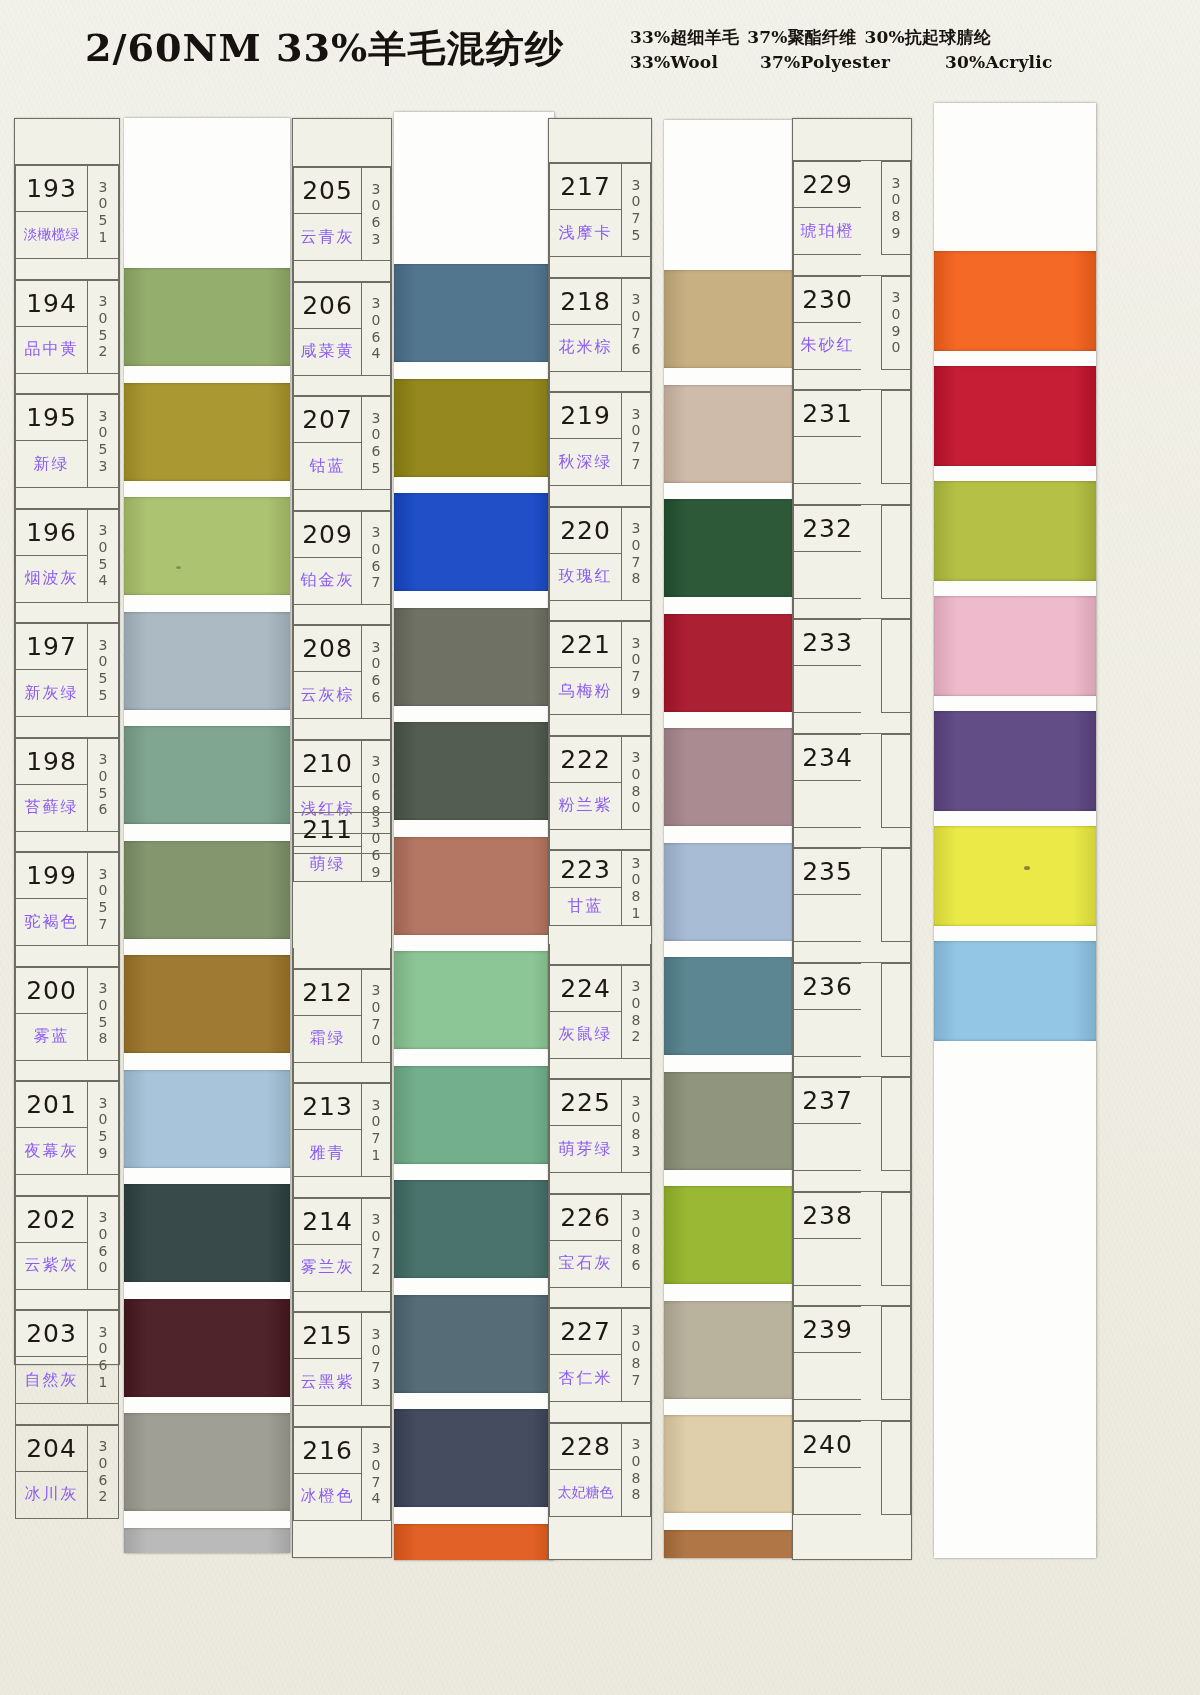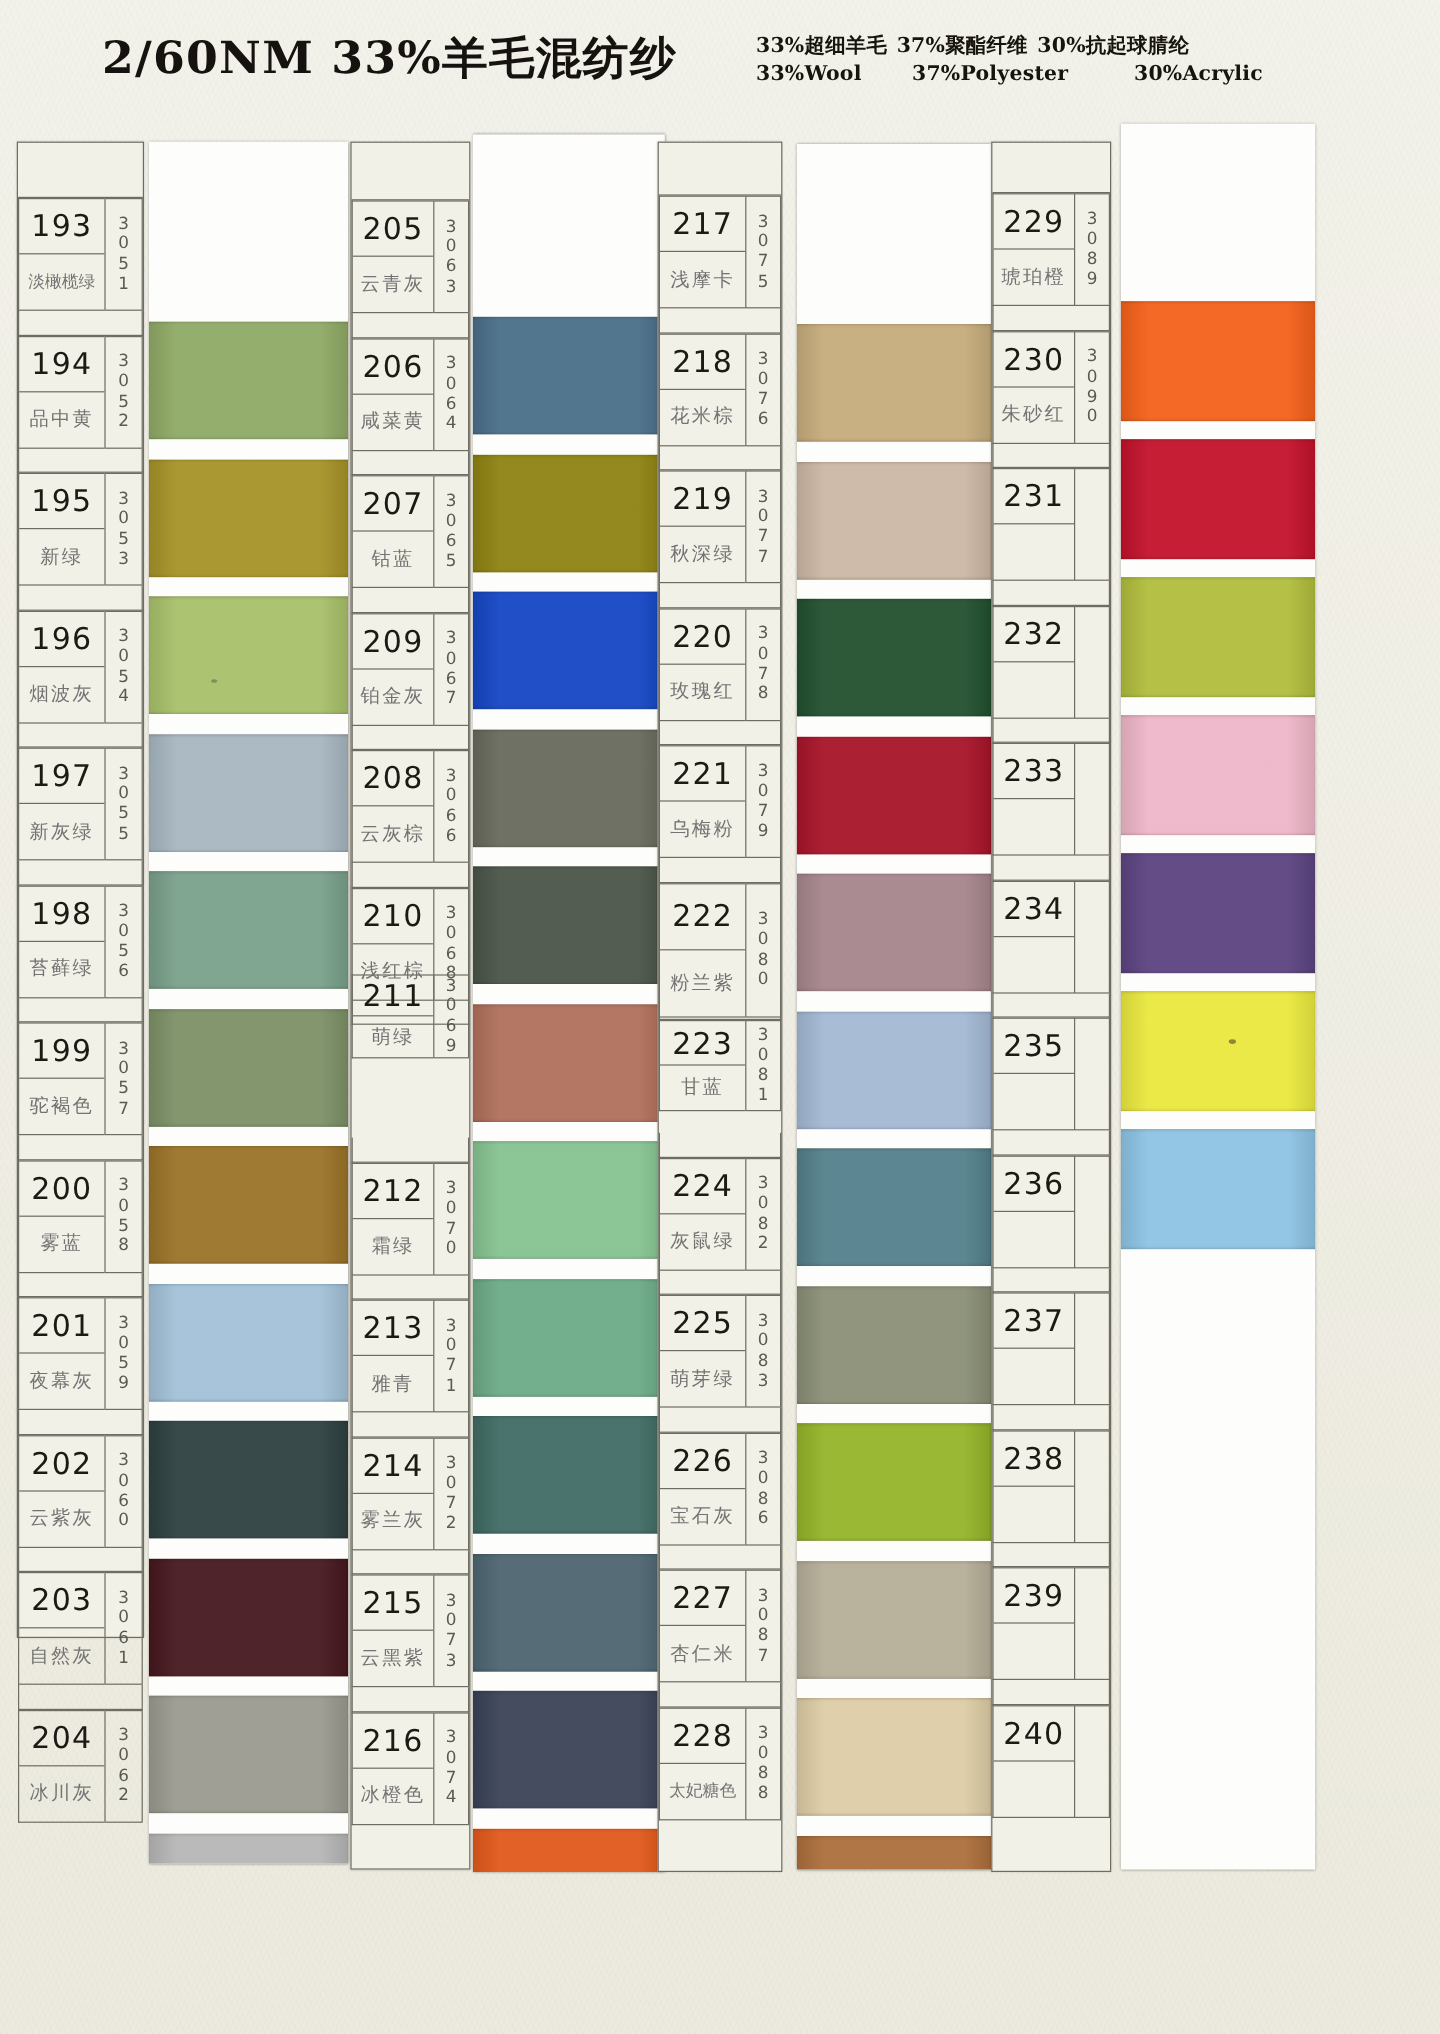--- a/index.html
+++ b/index.html
@@ -87,21 +87,21 @@
     position:absolute;left:0;right:0;top:0;height:50%;
     border-bottom:1px solid #6e6d63;box-sizing:border-box;
     display:flex;align-items:center;justify-content:center;
     font-size:25px;color:#1d1a15;letter-spacing:1px;
     font-family:"DejaVu Sans","Liberation Sans",sans-serif;
   }
   .lentry .lname{
     position:absolute;left:0;right:0;bottom:0;height:50%;
     box-sizing:border-box;
     display:flex;align-items:center;justify-content:center;
-    font-size:16px;color:#737373;letter-spacing:2px;
+    font-size:16px;color:#8b5cf6;letter-spacing:2px;
     font-family:"DejaVu Sans","Liberation Sans",sans-serif;
   }
   .lentry .lcode{
     position:absolute;right:0;top:0;bottom:0;
     border:1px solid #6e6d63;box-sizing:border-box;
     display:flex;flex-direction:column;align-items:center;justify-content:center;
     font-size:14px;color:#5b5a52;line-height:1.18;
     font-family:"DejaVu Sans","Liberation Sans",sans-serif;
   }
   .lentry .lcode span{display:block;}
@@ -568,21 +568,21 @@
           <div class="lname">乌梅粉</div>
         </div>
         <div class="lcode" style="width: 30px;">
           <span>3</span>
           <span>0</span>
           <span>7</span>
           <span>9</span>
         </div>
       </div>
       <div class="lgap withline" style="top: 596px; height: 20.5px;"></div>
-      <div class="lentry" style="top: 616.5px; height: 112px;">
+      <div class="lentry" style="top: 616.5px; height: 94px;">
         <div class="lmain" style="width: 72px;">
           <div class="lnum">222</div>
           <div class="lname">粉兰紫</div>
         </div>
         <div class="lcode" style="width: 30px;">
           <span>3</span>
           <span>0</span>
           <span>8</span>
           <span>0</span>
         </div>
@@ -659,21 +659,21 @@
           <div class="lname" style="letter-spacing: 0px; font-size: 14px;">太妃糖色</div>
         </div>
         <div class="lcode" style="width: 30px;">
           <span>3</span>
           <span>0</span>
           <span>8</span>
           <span>8</span>
         </div>
       </div>
     </div>
-    <div class="labelcol" style="left: 826px; top: 118px; width: 100px; height: 1442px; text-decoration: underline;">
+    <div class="labelcol" style="left: 792px; top: 118px; width: 120px; height: 1442px; text-decoration: underline;">
       <div class="lc-top" style="height: 42px;"></div>
       <div class="lentry" style="top: 42px; height: 94px;">
         <div class="lmain" style="width: 68px;">
           <div class="lnum">229</div>
           <div class="lname">琥珀橙</div>
         </div>
         <div class="lcode" style="width: 30px;">
           <span>3</span>
           <span>0</span>
           <span>8</span>

